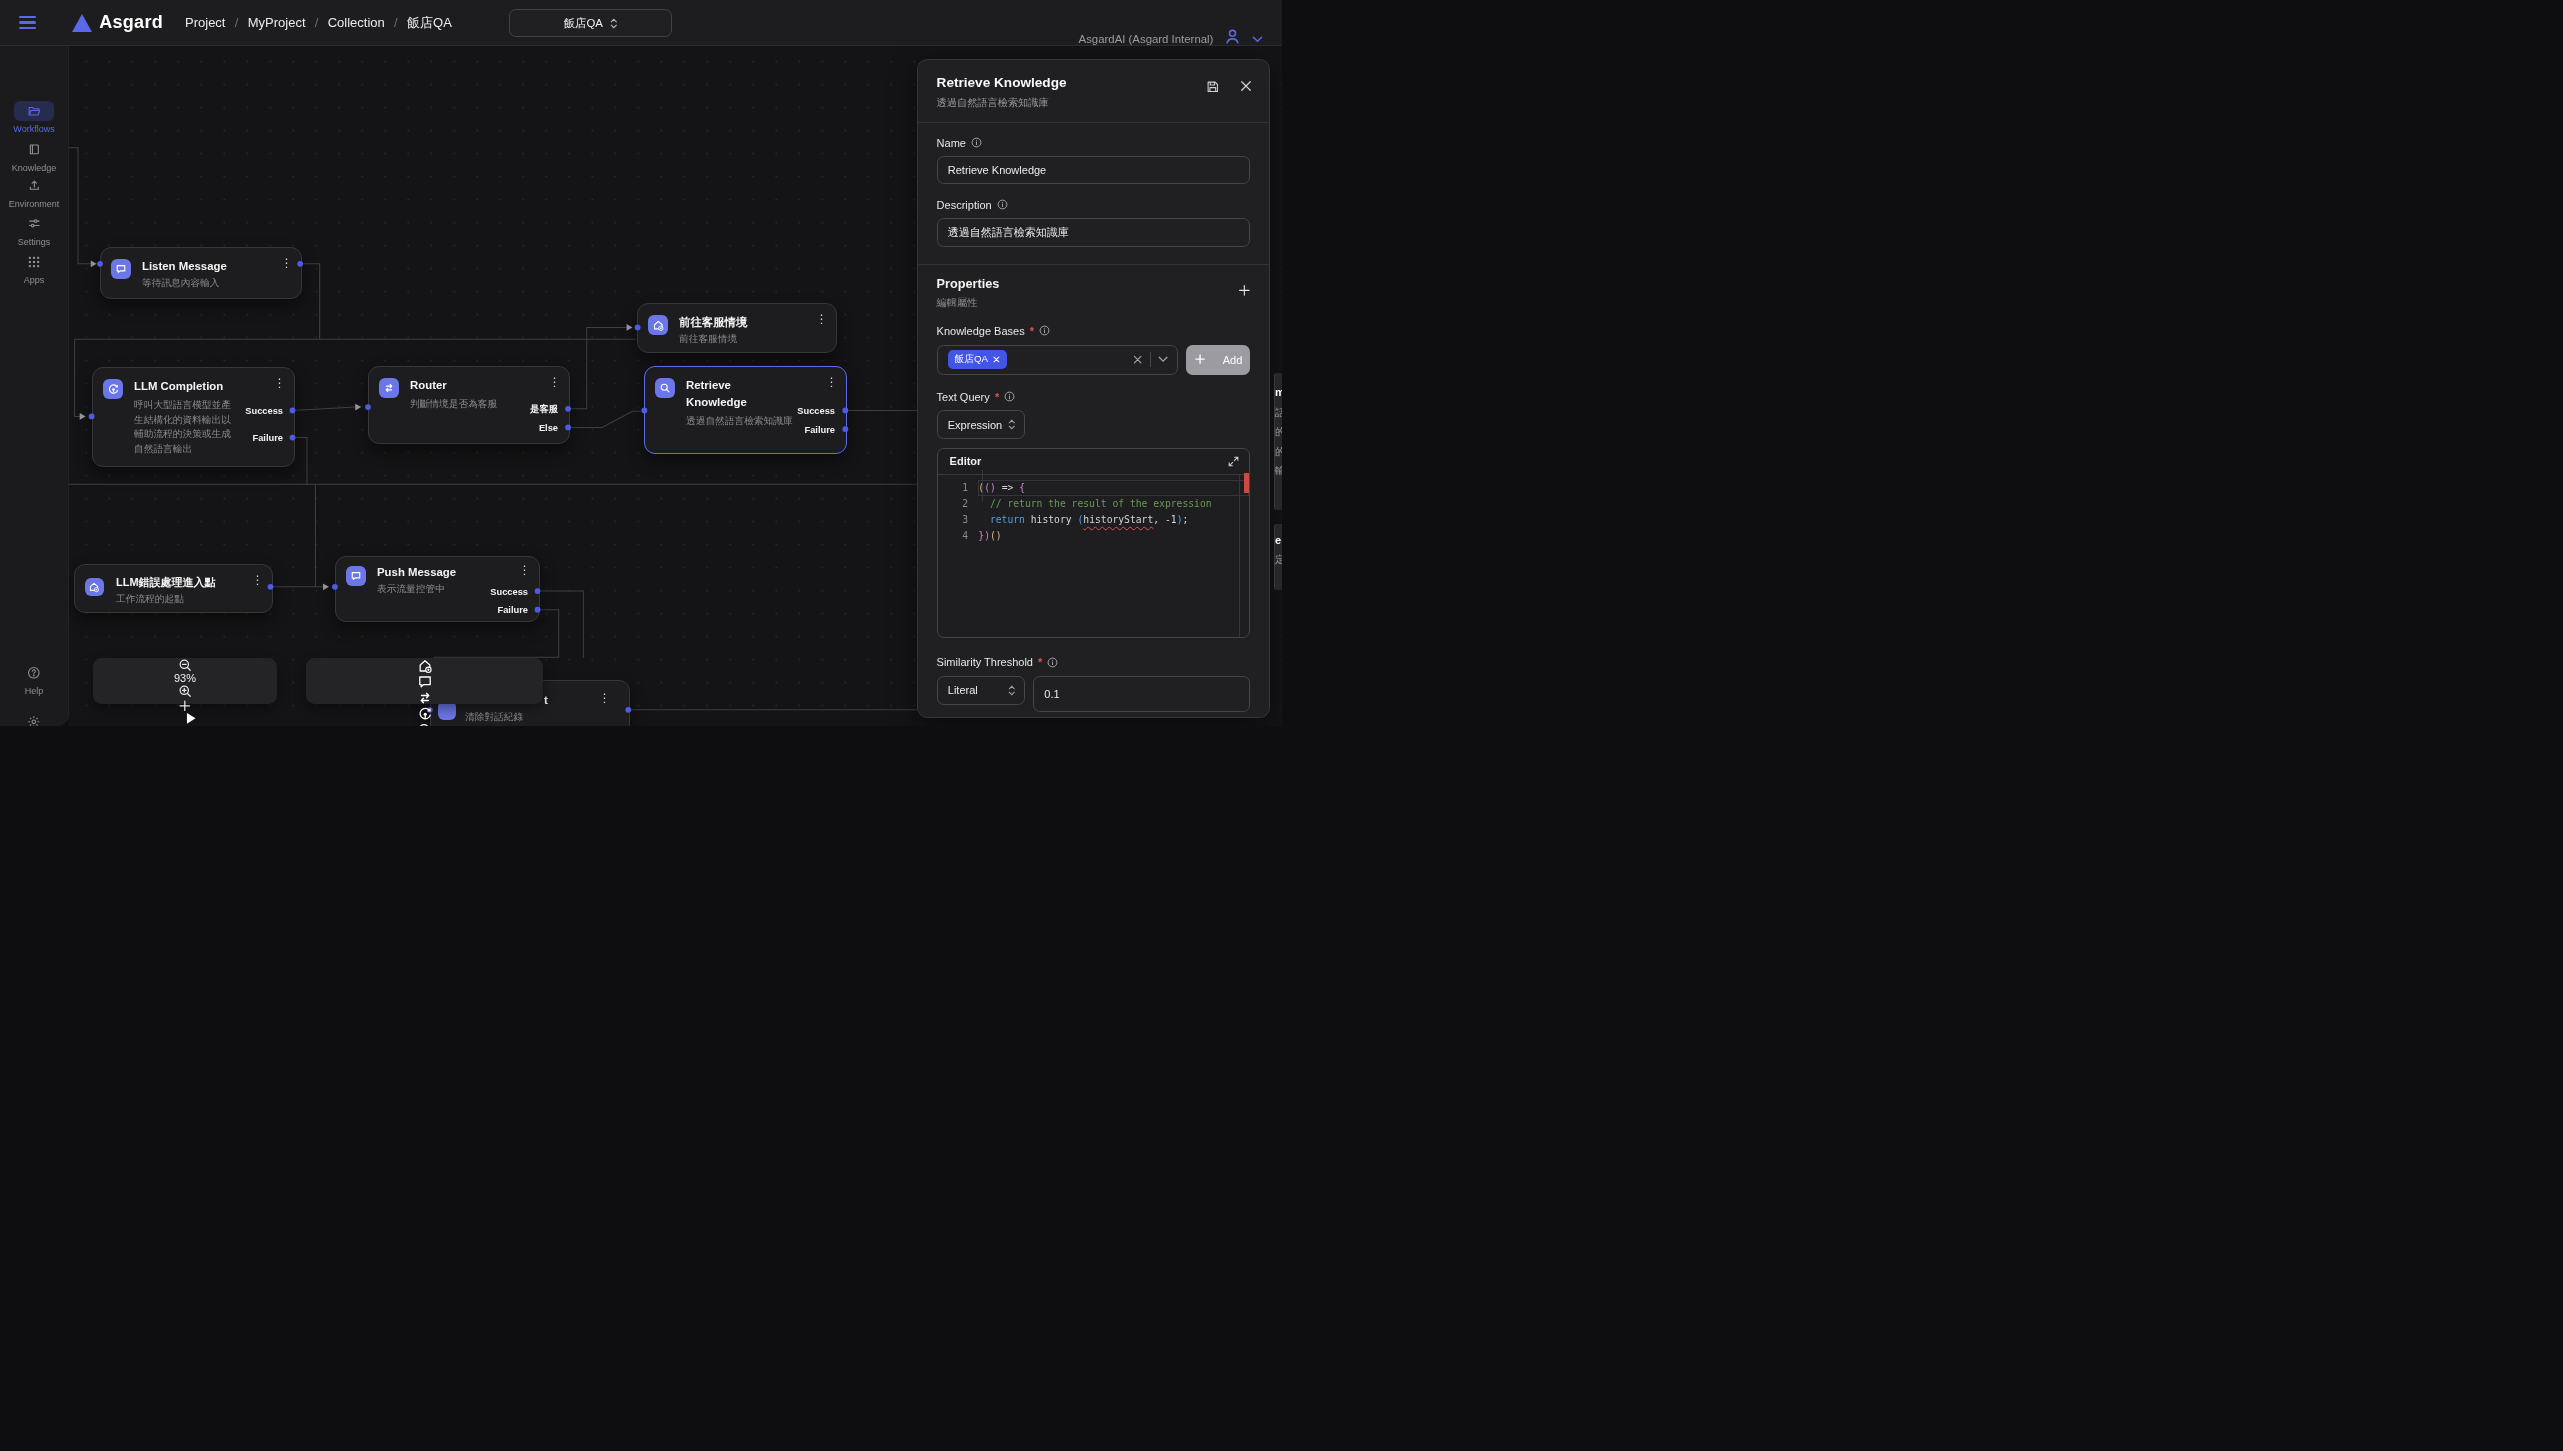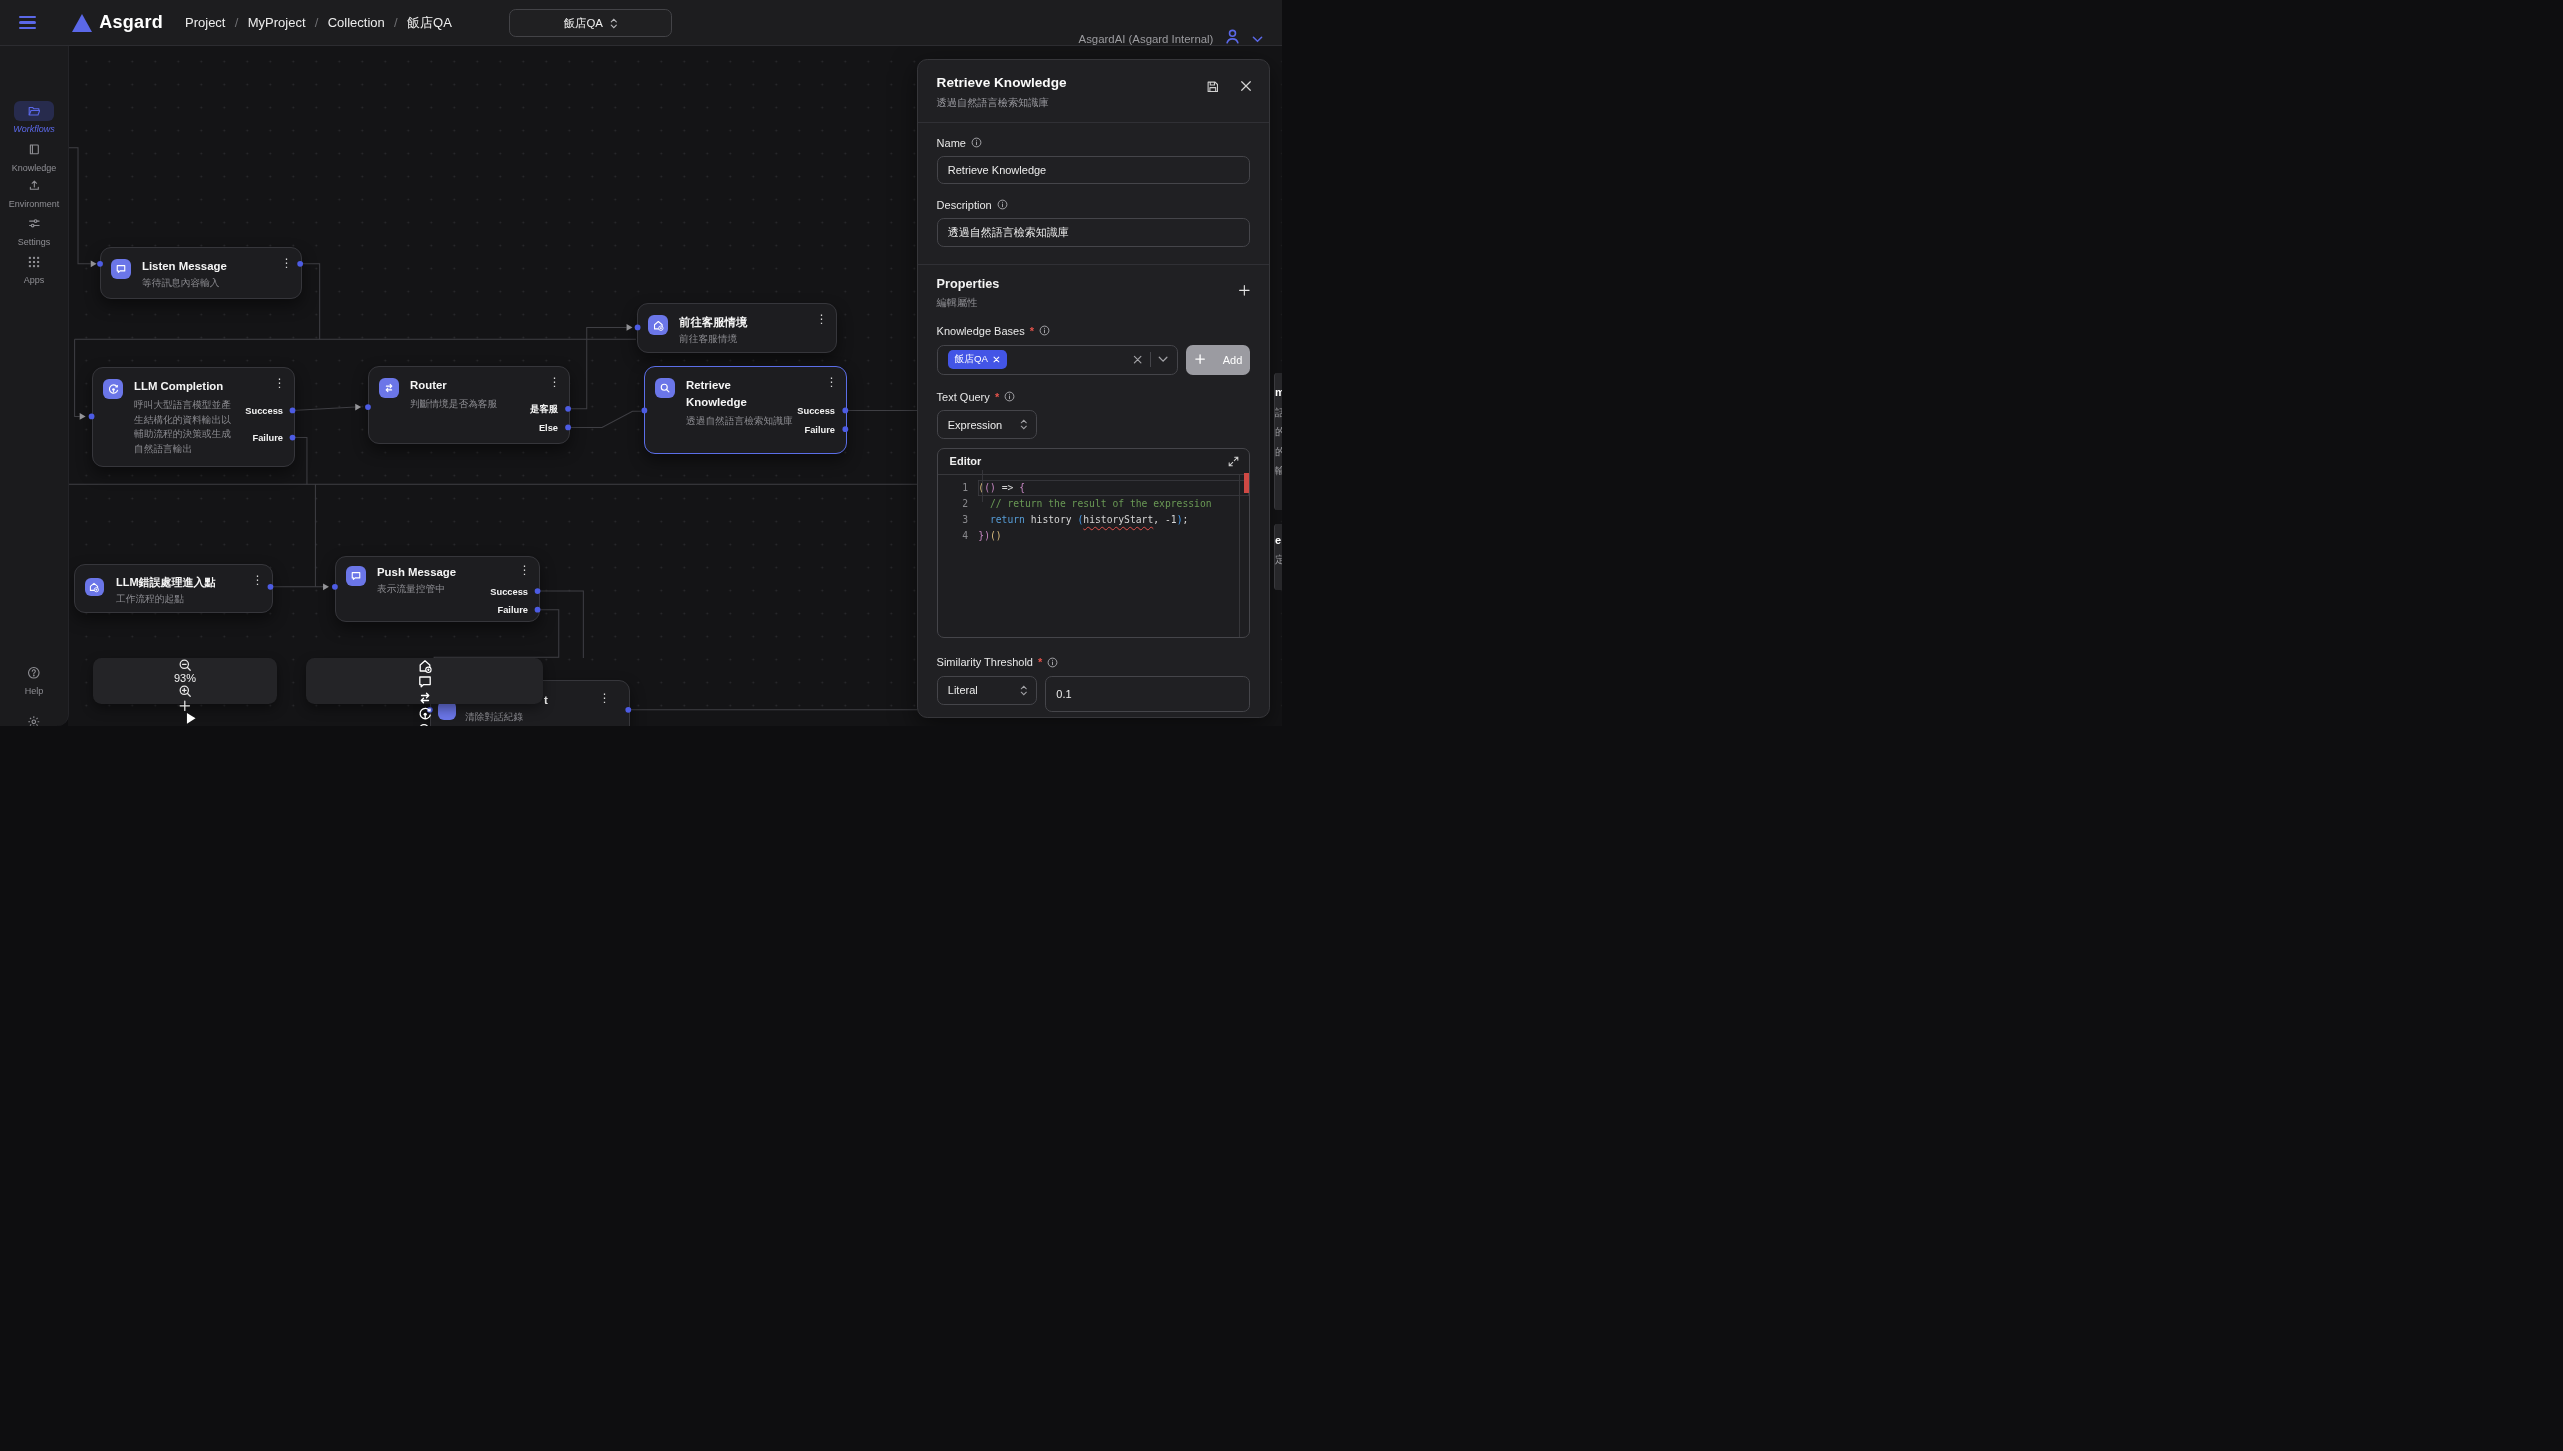--- a/index.html
+++ b/index.html
@@ -20,21 +20,21 @@
                border-radius:6.8px;display:flex;align-items:center;justify-content:center;gap:6.8px;
                font-size:11.4px;color:#f0f0f0;cursor:pointer;background:#202022;}
   #topbar-right{position:absolute;right:18.6px;top:0;height:45px;display:flex;align-items:flex-end;gap:11px;}
   #account-name{font-size:11.4px;color:#9c9ca0;}
   
   #sidebar{position:absolute;left:0;top:45px;width:68px;height:681px;background:#1b1b1d;
            border-right:0.8px solid #242428;border-bottom-right-radius:12px;z-index:35;}
   .side-item{position:absolute;left:0;width:68px;display:flex;flex-direction:column;align-items:center;
              gap:3.4px;cursor:pointer;}
   .side-item .lab{font-size:9px;color:#8f8f94;}
-  .side-item.active .lab{color:#5b68e8;font-style:italic;}
+  .side-item.active .lab{color:#5b68e8;}
   .side-tile{width:40px;height:19.5px;border-radius:6px;display:flex;align-items:center;justify-content:center;}
   .side-item.active .side-tile{background:#272b4d;}
   
   #canvas{position:absolute;left:68px;top:45px;width:1214px;height:681px;background:#141416;
           background-image:radial-gradient(circle,#2c2c30 0.8px,transparent 1.1px);
           background-size:23px 23px;background-position:6.8px 5.1px;z-index:0;}
   svg.lay{position:absolute;left:0;top:0;width:1282px;height:726px;pointer-events:none;}
   #edges{z-index:2;} #ports{z-index:8;}
   .node{position:absolute;background:#1d1d20;border:0.8px solid #36363b;border-radius:11px;
         box-shadow:0 6.8px 15.3px rgba(0,0,0,.45);z-index:5;}
@@ -62,21 +62,21 @@
   #panel-sub{font-size:10.2px;color:#98989e;margin-top:6px;}
   .hdr-ic{position:absolute;top:20.3px;cursor:pointer;}
   .divider{border-top:0.8px solid #303035;}
   #panel-body{padding:3.4px 18.6px 0 18.6px;}
   .flabel{display:flex;align-items:center;gap:5.1px;font-size:11px;color:#e8e8e8;}
   .req{color:#e5534b;font-size:11px;font-weight:700;}
   .ibox{box-sizing:border-box;border:0.8px solid #45454a;border-radius:6.8px;height:28px;display:flex;
         align-items:center;padding:0 10.2px;font-size:11px;color:#ececec;background:transparent;}
   .selbox{box-sizing:border-box;border:0.8px solid #45454a;border-radius:6.8px;height:29px;display:flex;
           align-items:center;justify-content:space-between;padding:0 8.5px 0 10.2px;font-size:11px;
-          color:#ececec;cursor:pointer;width:100px;}
+          color:#ececec;cursor:pointer;width:88px;}
   .chip{display:flex;align-items:center;gap:5.1px;background:#4355e6;color:#fff;font-size:9.7px;
         border-radius:5.1px;height:18.6px;padding:0 6.8px;cursor:pointer;}
   #add-btn{width:64px;height:30px;margin-left:8.5px;background:#9b9ba1;border-radius:6.8px;display:flex;
            align-items:center;justify-content:center;gap:18px;font-size:11px;color:#fff;cursor:pointer;flex:none;}
   #editor{border:0.8px solid #45454a;border-radius:7px;margin-top:8.5px;height:188px;position:relative;
           overflow:hidden;background:#1e1e21;}
   #editor-head{height:25.4px;display:flex;align-items:center;justify-content:space-between;
                padding:0 10.2px 0 12px;border-bottom:0.8px solid #38383c;}
   #editor-label{font-size:11px;font-weight:600;color:#f0f0f0;}
   #code-lines{padding-top:5.1px;font-family:"DejaVu Sans Mono",monospace;font-size:9.7px;position:relative;}

